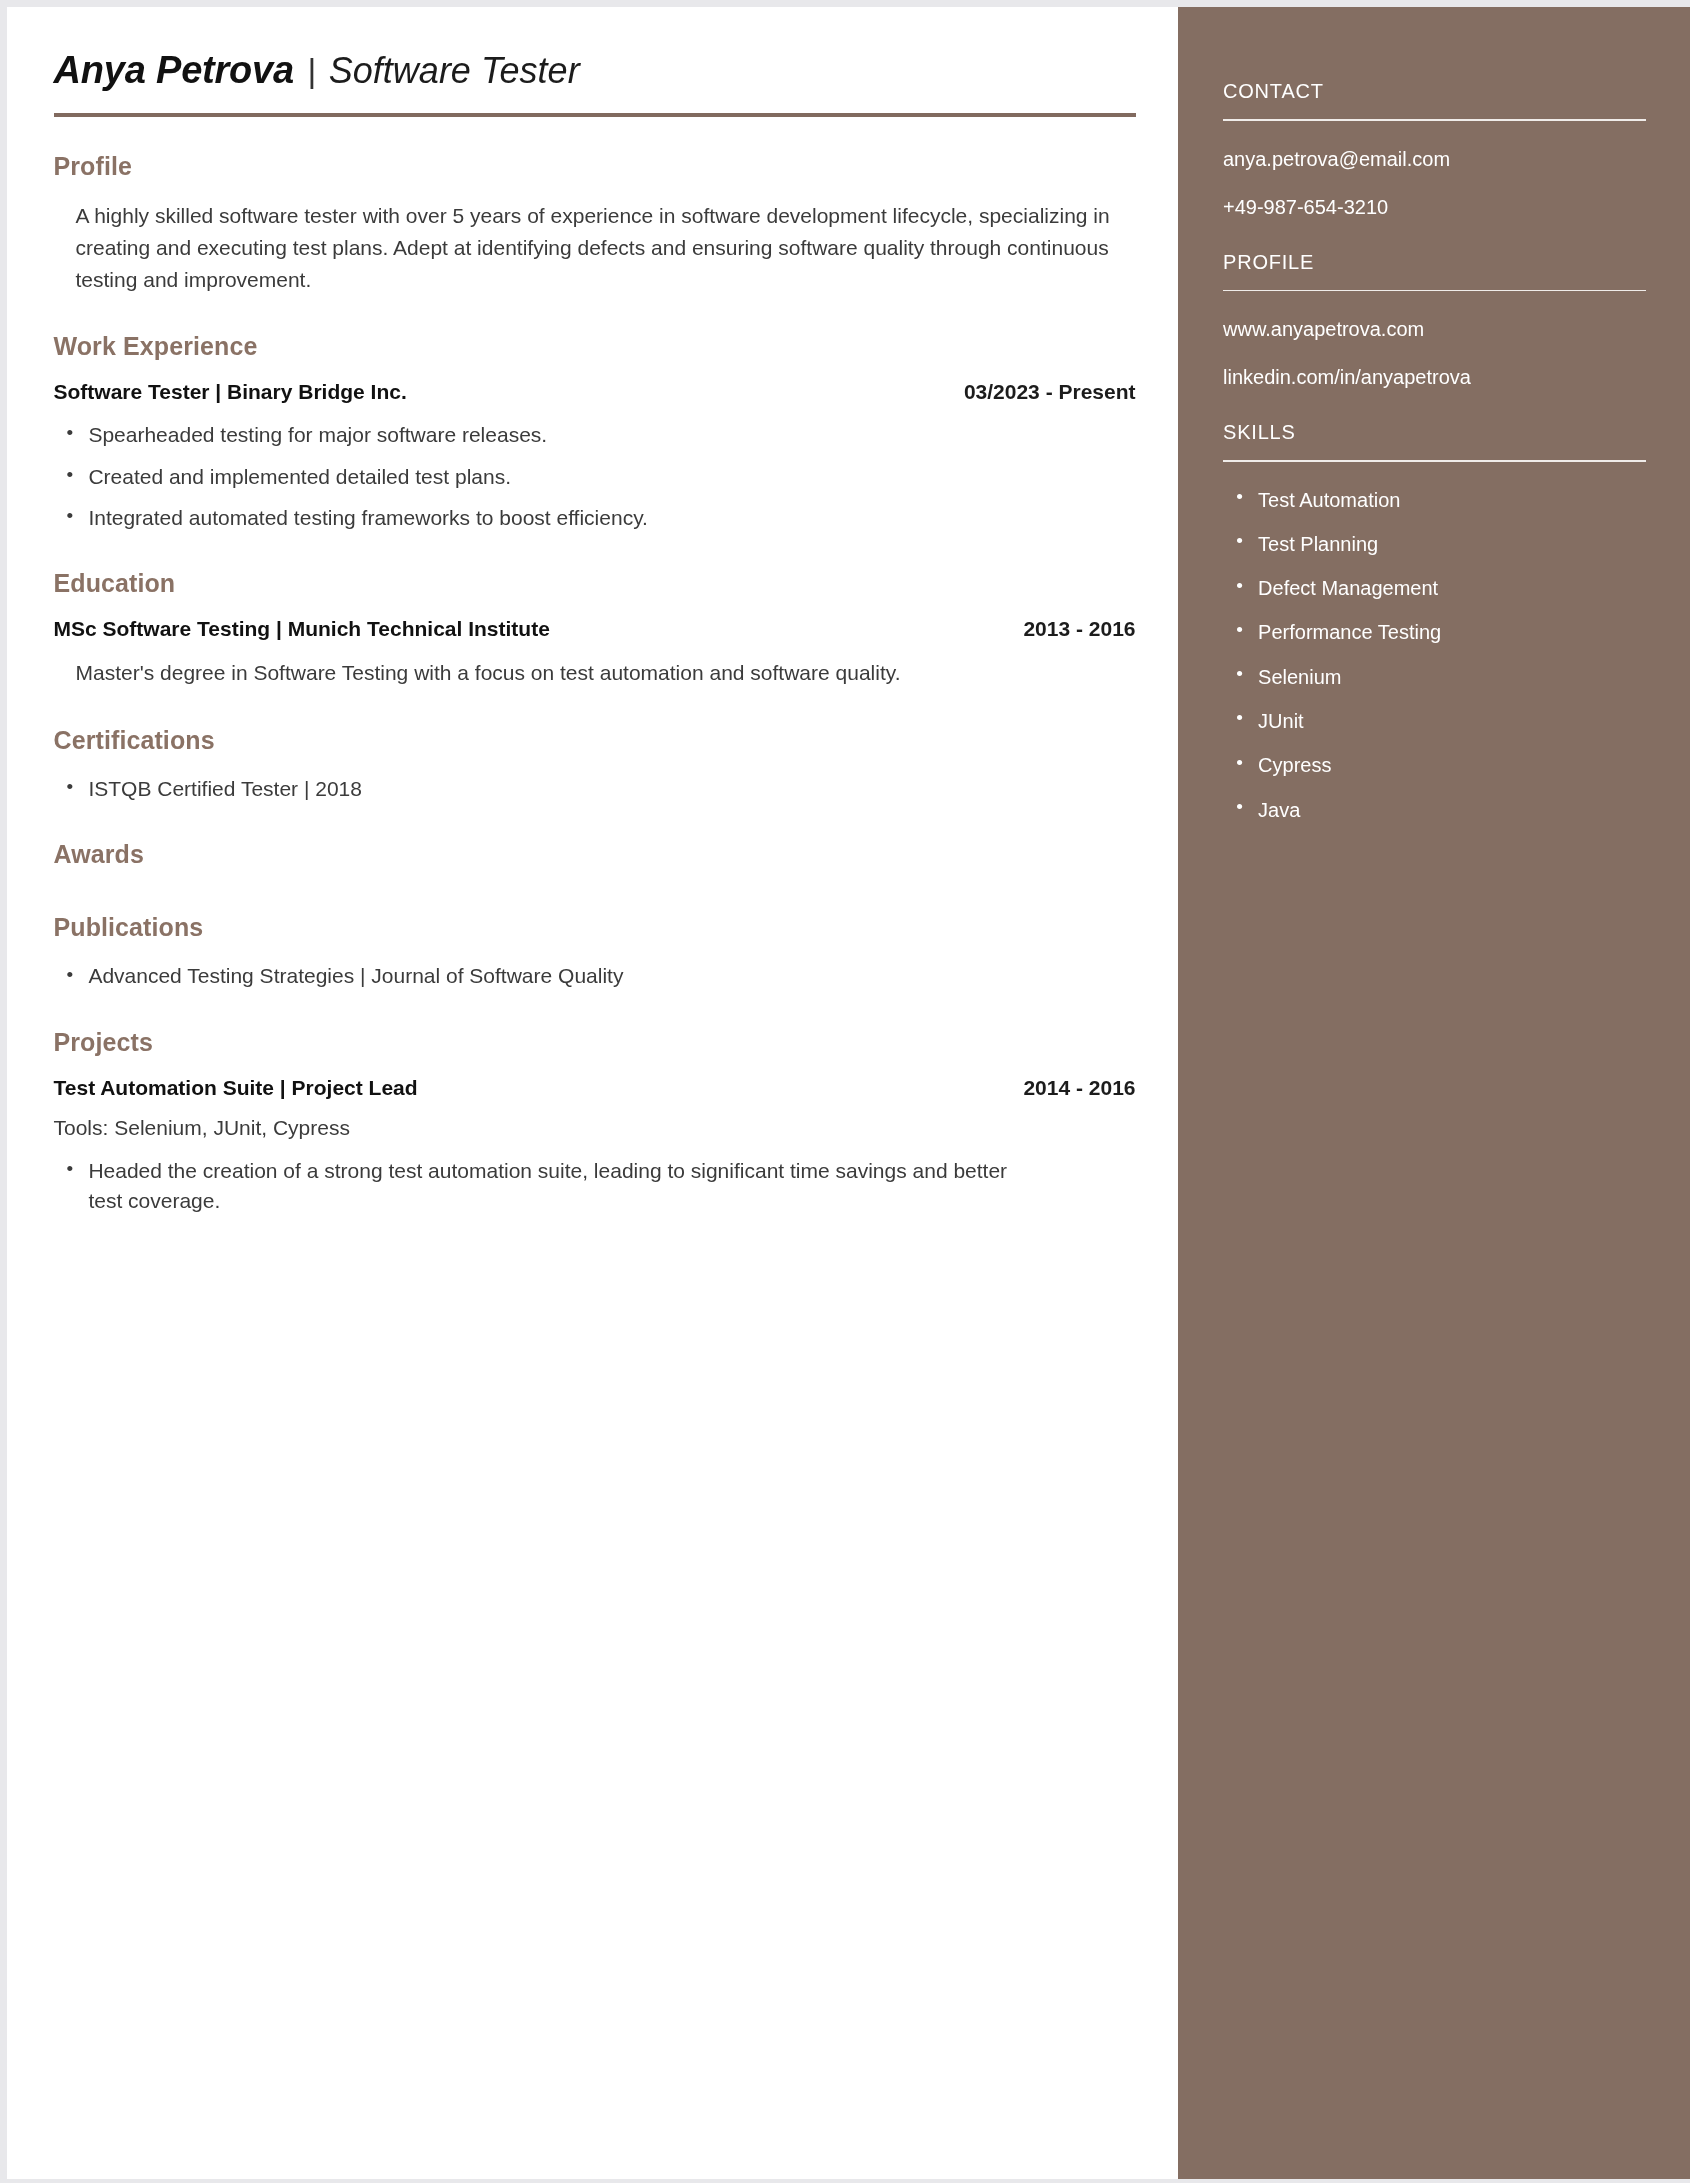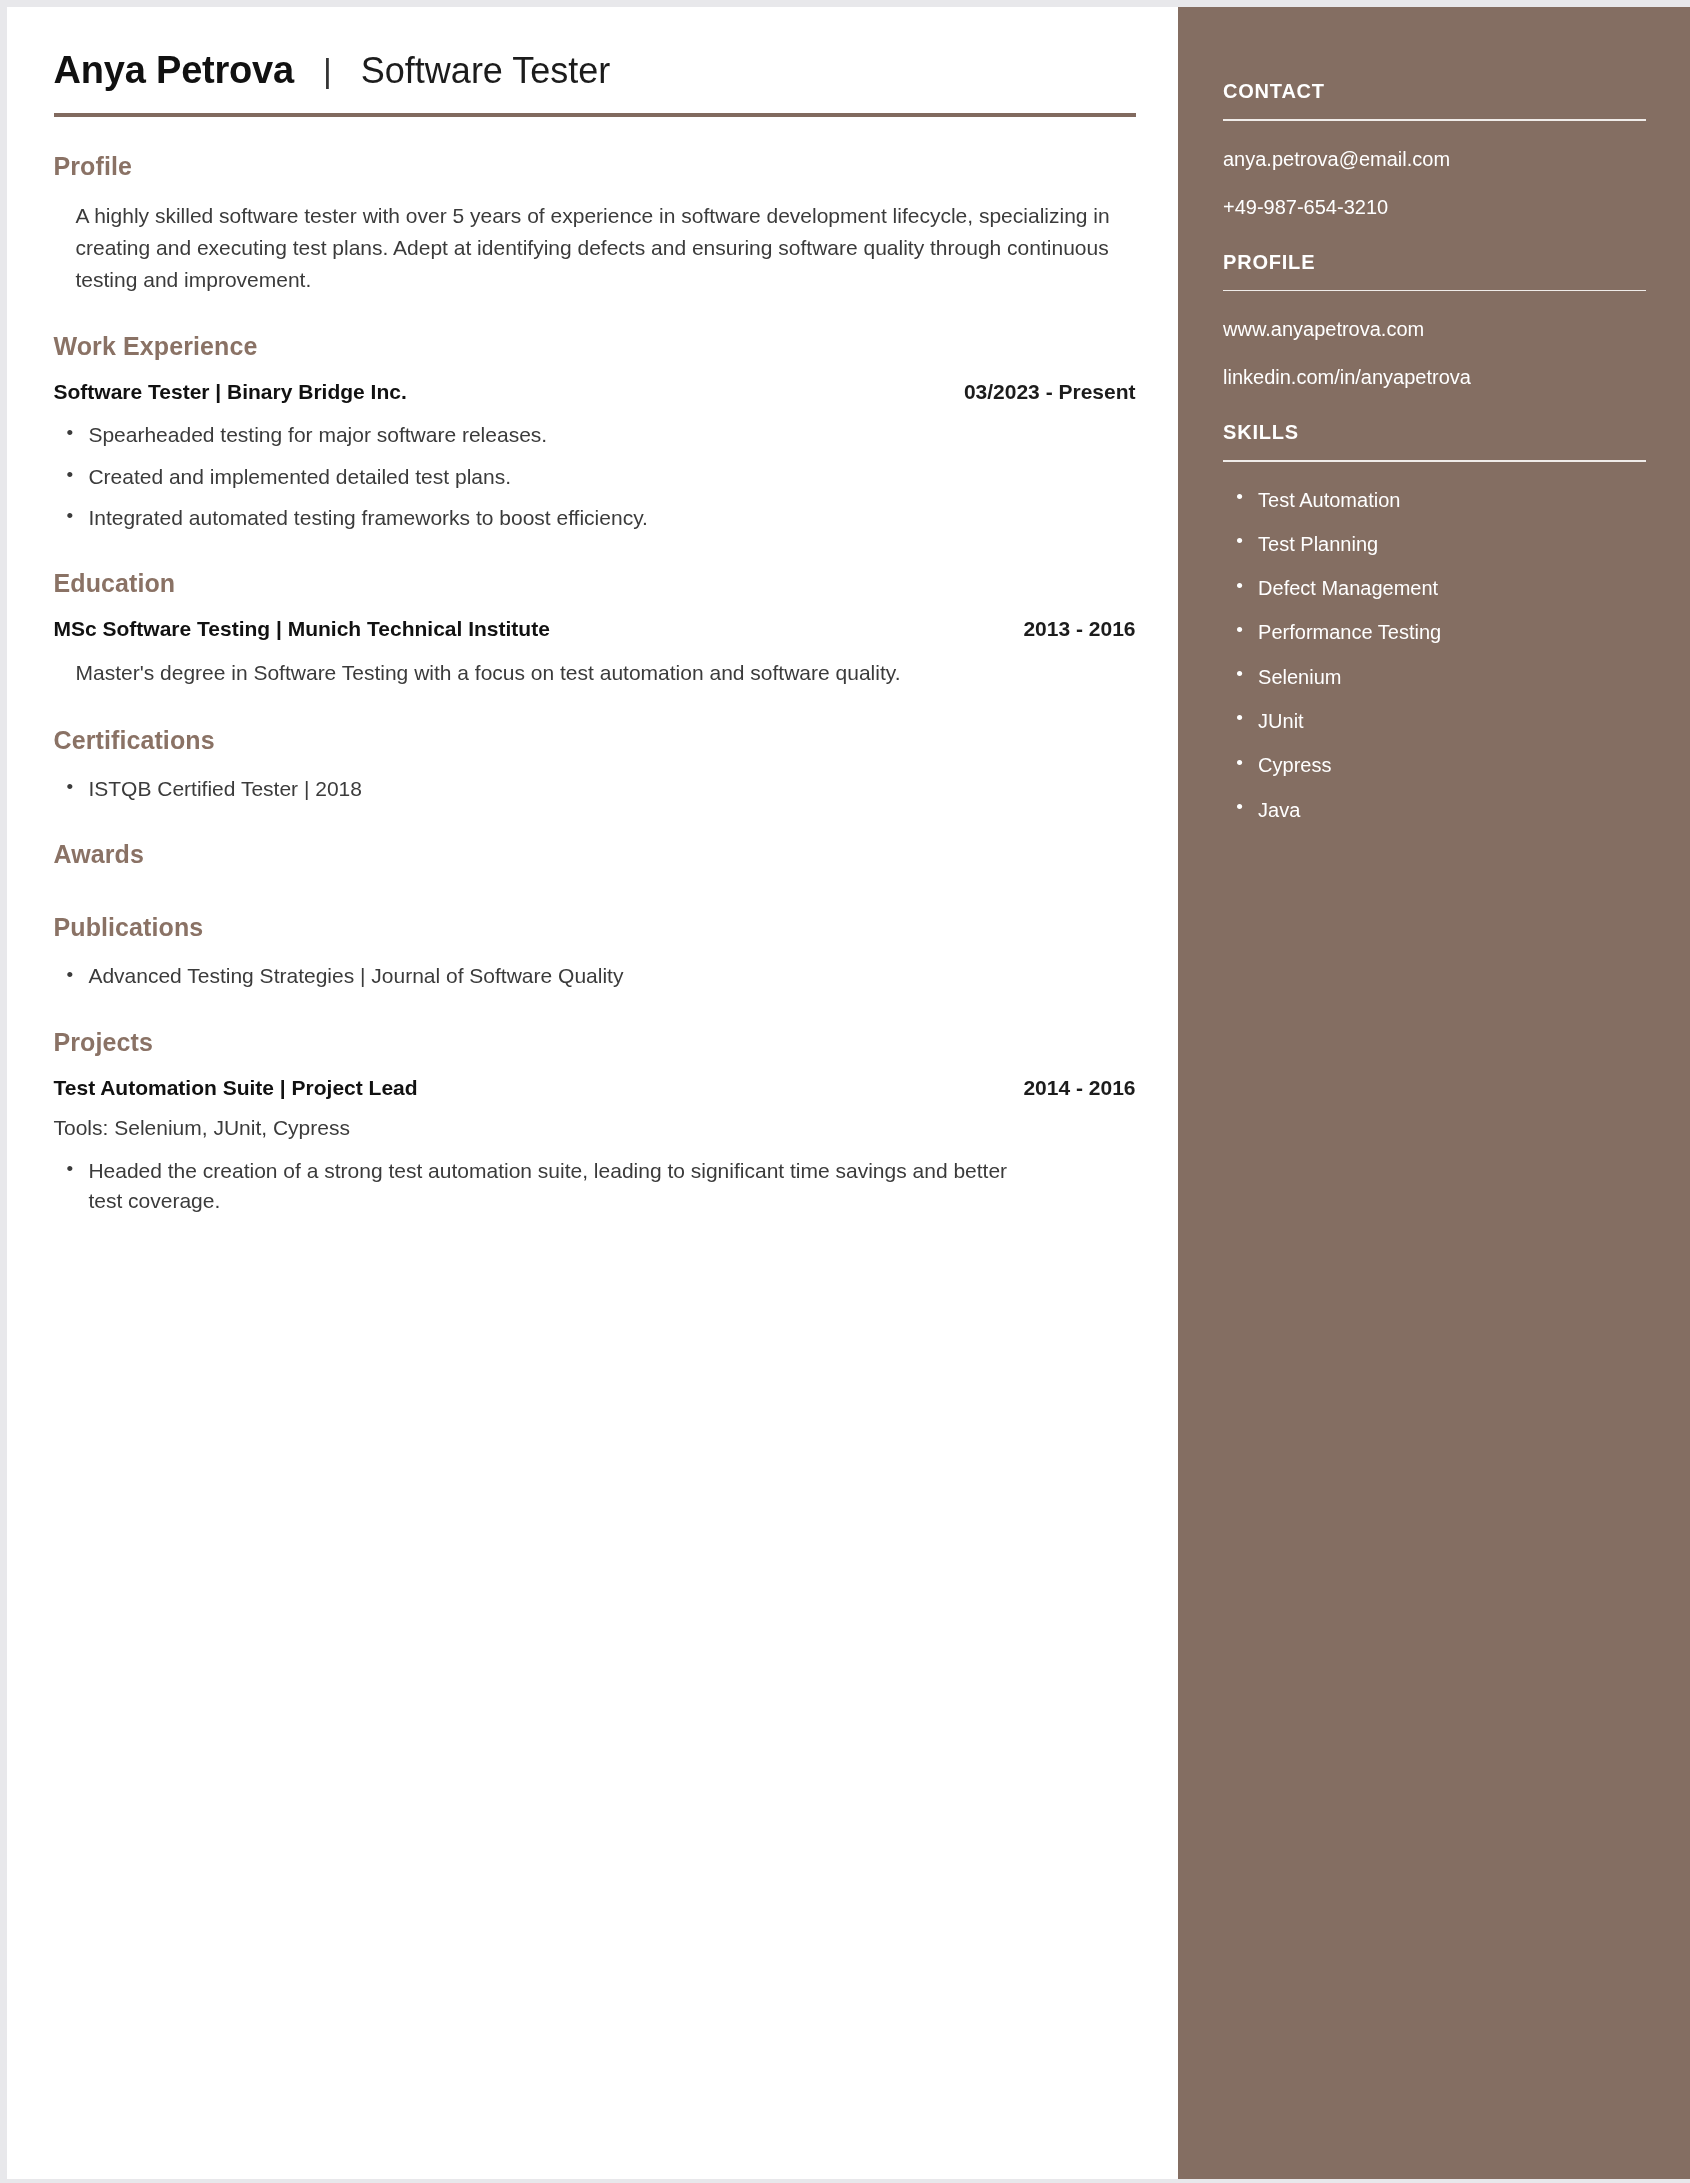--- a/index.html
+++ b/index.html
@@ -29,23 +29,24 @@
   #main-column {
     width: 1171px;
     flex: 0 0 1171px;
     background: #ffffff;
     padding: 42px 45px 0 45px;
   }
 
   #name-header {
     display: flex;
     align-items: baseline;
-    gap: 16px;
+    gap: 0;
     padding-left: 1.5px;
     margin-bottom: 20.5px;
+    font-style: italic;
   }
   #name-text {
     font-size: 38px;
     font-weight: bold;
     color: #111111;
     letter-spacing: -0.2px;
   }
   #name-divider-glyph {
     font-size: 34px;
     font-weight: 300;
@@ -144,21 +145,21 @@
   
   #sidebar {
     flex: 1 1 auto;
     background: #846e62;
     padding: 73px 44px 0 45px;
     color: #ffffff;
   }
 
   .side-heading {
     font-size: 20px;
-    font-weight: bold;
+    font-weight: normal;
     letter-spacing: 0.8px;
     color: #ffffff;
     margin-bottom: 16px;
   }
 
   .side-rule {
     height: 1.5px;
     background: #f0ece9;
     width: 100%;
     margin-bottom: 25px;

